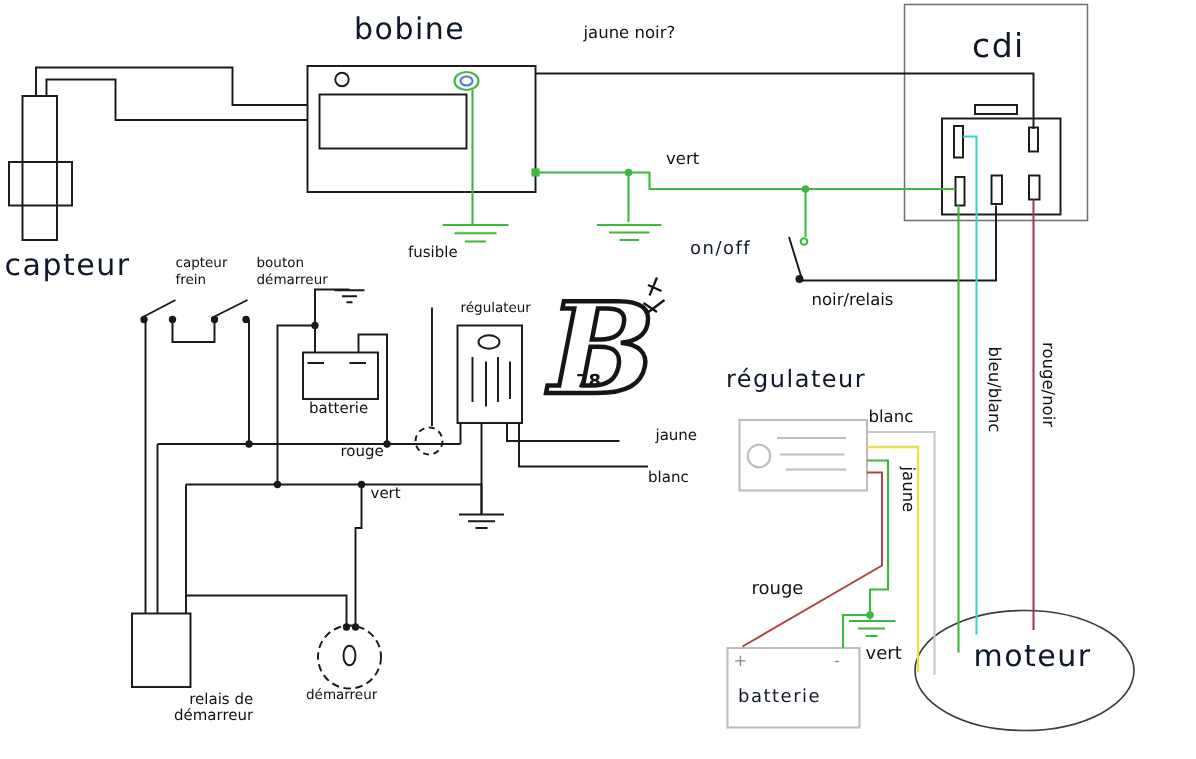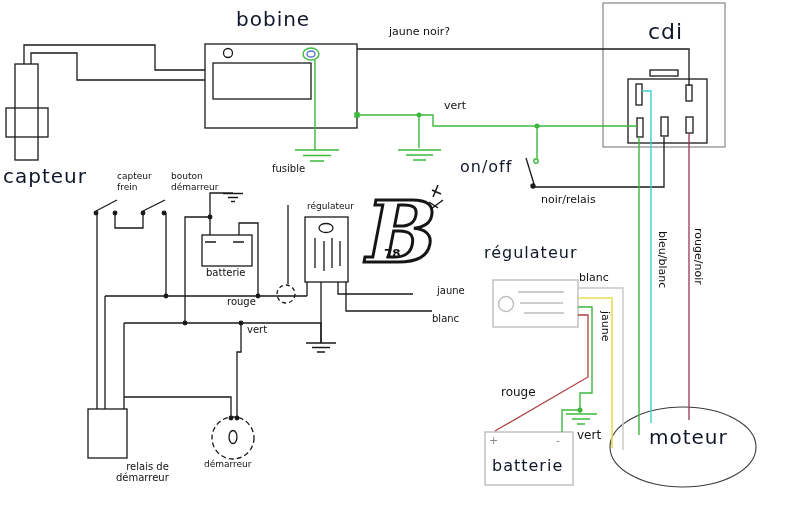--- a/index.html
+++ b/index.html
@@ -7,21 +7,21 @@
          font-family:"DejaVu Sans",sans-serif;}
   #wires{position:absolute;left:0;top:0;}
   .lbl{position:absolute;white-space:pre;color:#111;line-height:1.05;}
   .gray{color:#0f172a;letter-spacing:1px;}
   .s9 {font-size:9px;}
   .s10{font-size:10px;}
   .s11{font-size:11px;}
   .s12{font-size:12px;}
   .s16{font-size:16px;}
   .s17{font-size:22px;}
-  .s18{font-size:16px;}
+  .s18{font-size:12px;}
   .s20{font-size:20px;}
   .vert-txt{transform:rotate(90deg);transform-origin:top left;}
   .two{line-height:11px;margin-left:32px;}
 </style>
 </head>
 <body>
 
 <div id="stage">
 
 <svg id="wires" width="797" height="506" viewBox="0 0 797 506">
@@ -148,21 +148,21 @@
   <g>
     <text x="366" y="262" font-family="DejaVu Serif, serif" font-style="italic" font-weight="bold" font-size="84" fill="#ffffff" stroke="#151515" stroke-width="3">B</text>
     <text x="384" y="258" font-family="DejaVu Sans, sans-serif" font-weight="bold" font-size="12" fill="#151515">78</text>
     <path d="M438,185 L433,197 M432,190 L441,194 M443,200 L431,209 M429,202 L438,208" stroke="#151515" stroke-width="1.5" fill="none"></path>
   </g>
 </svg>
 
 <span class="lbl gray s20" style="left:3px;top:166px;">capteur</span>
 <span class="lbl gray s20" style="left:236px;top:9px;">bobine</span>
 <span class="lbl gray s17" style="left:648px;top:20px;">cdi</span>
-<span class="lbl s11" style="left:389px;top:26px;">jaune noir?</span>
+<span class="lbl s11" style="left:389px;top:16px;">jaune noir?</span>
 <span class="lbl s11" style="left:444px;top:100px;">vert</span>
 <span class="lbl gray s18" style="left:460px;top:159px;">on/off</span>
 <span class="lbl s11" style="left:541px;top:194px;">noir/relais</span>
 <span class="lbl s11 vert-txt" style="left:668px;top:231px;">bleu/blanc</span>
 <span class="lbl s11 vert-txt" style="left:704px;top:228px;">rouge/noir</span>
 
 <span class="lbl s9 two" style="left:85px;top:171px;"><span>capteur</span><br><span>frein</span></span>
 <span class="lbl s9 two" style="left:139px;top:171px;"><span>bouton</span><br><span>démarreur</span></span>
 <span class="lbl s10" style="left:272px;top:164px;">fusible</span>
 <span class="lbl s9" style="left:307px;top:202px;">régulateur</span>

